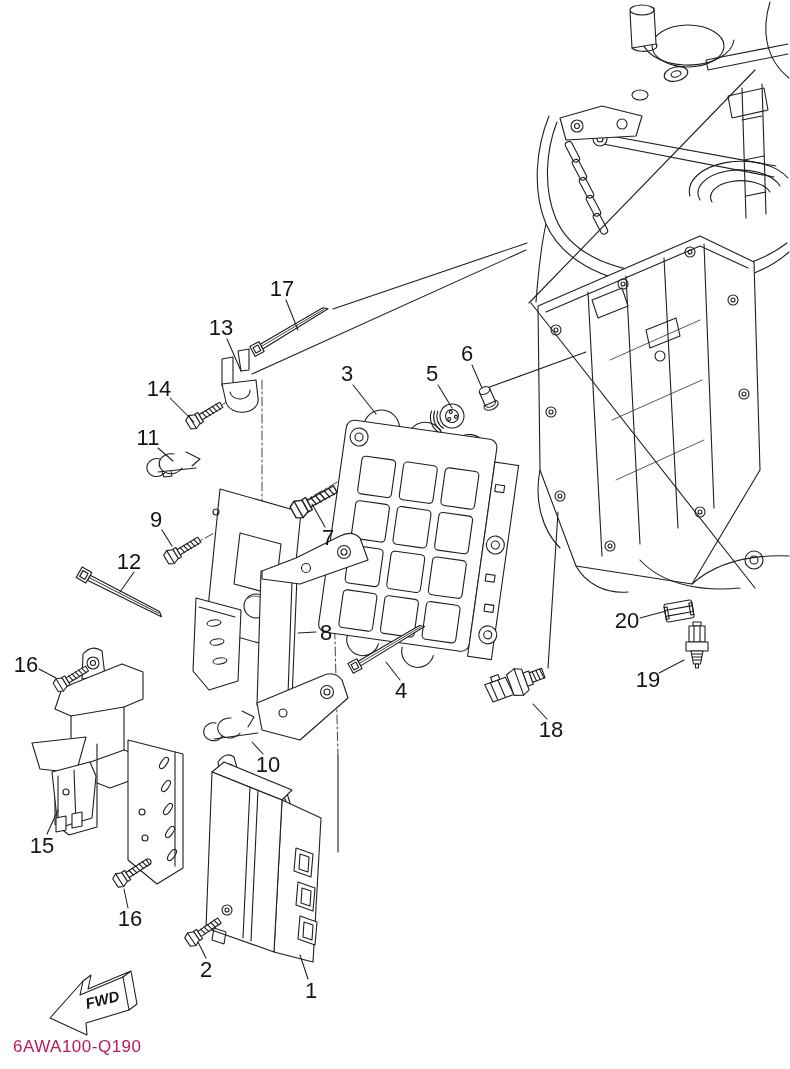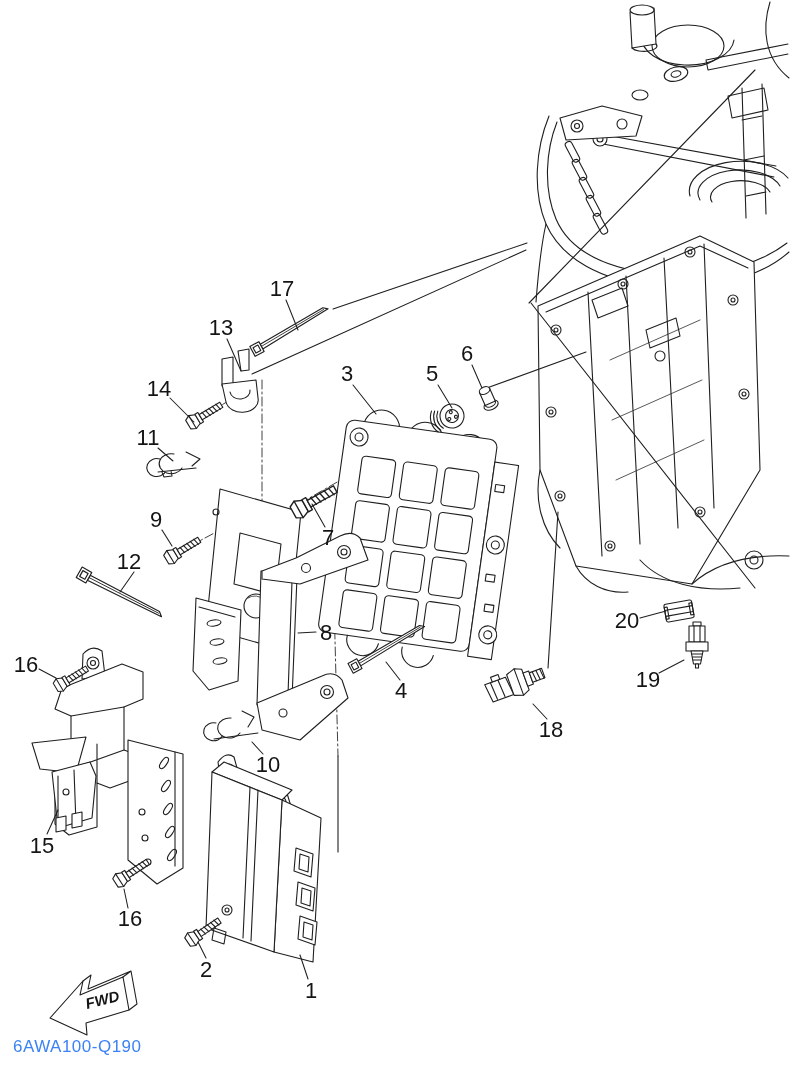--- a/index.html
+++ b/index.html
@@ -9,21 +9,21 @@
   svg *{stroke:#1f1f1f;stroke-width:1.1;fill:none;stroke-linecap:round;stroke-linejoin:round;}
   svg .w{fill:#ffffff;}
   svg .thin{stroke-width:0.75;}
   svg .dash{stroke-dasharray:9 3 2 3;stroke-width:0.85;}
   svg text{stroke:none;fill:#141414;}
   #callouts-layer text{font:400 22px "Liberation Sans",sans-serif;text-anchor:middle;
                        dominant-baseline:central;}
   #callouts-layer line{stroke-width:1.05;}
   .fwd-text{font:italic 700 15px "Liberation Sans",sans-serif;}
   .code{position:absolute;left:13px;top:1037px;font:400 17px "Liberation Sans",sans-serif;
-        color:#3b82f6;letter-spacing:0.5px;}
+        color:#be185d;letter-spacing:0.5px;}
 </style>
 </head>
 <body>
 
 <div class="canvas">
 <svg width="790" height="1069" viewBox="0 0 790 1069">
 
   <defs>
     <g id="bolt">
       <polygon class="w" points="-9,-5 -4,-7.5 2,-5 2,5 -4,7.5 -9,5"></polygon>

